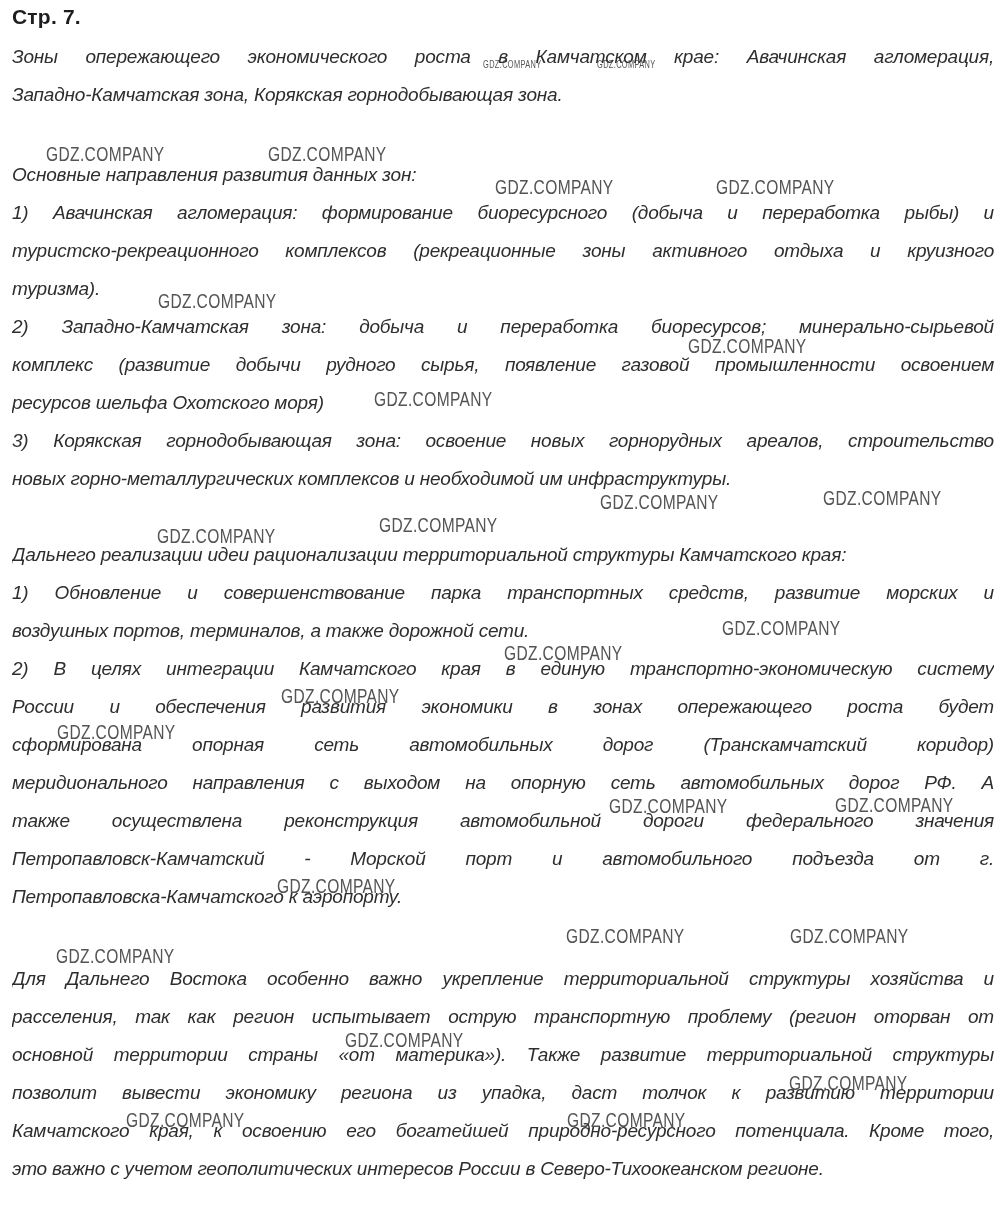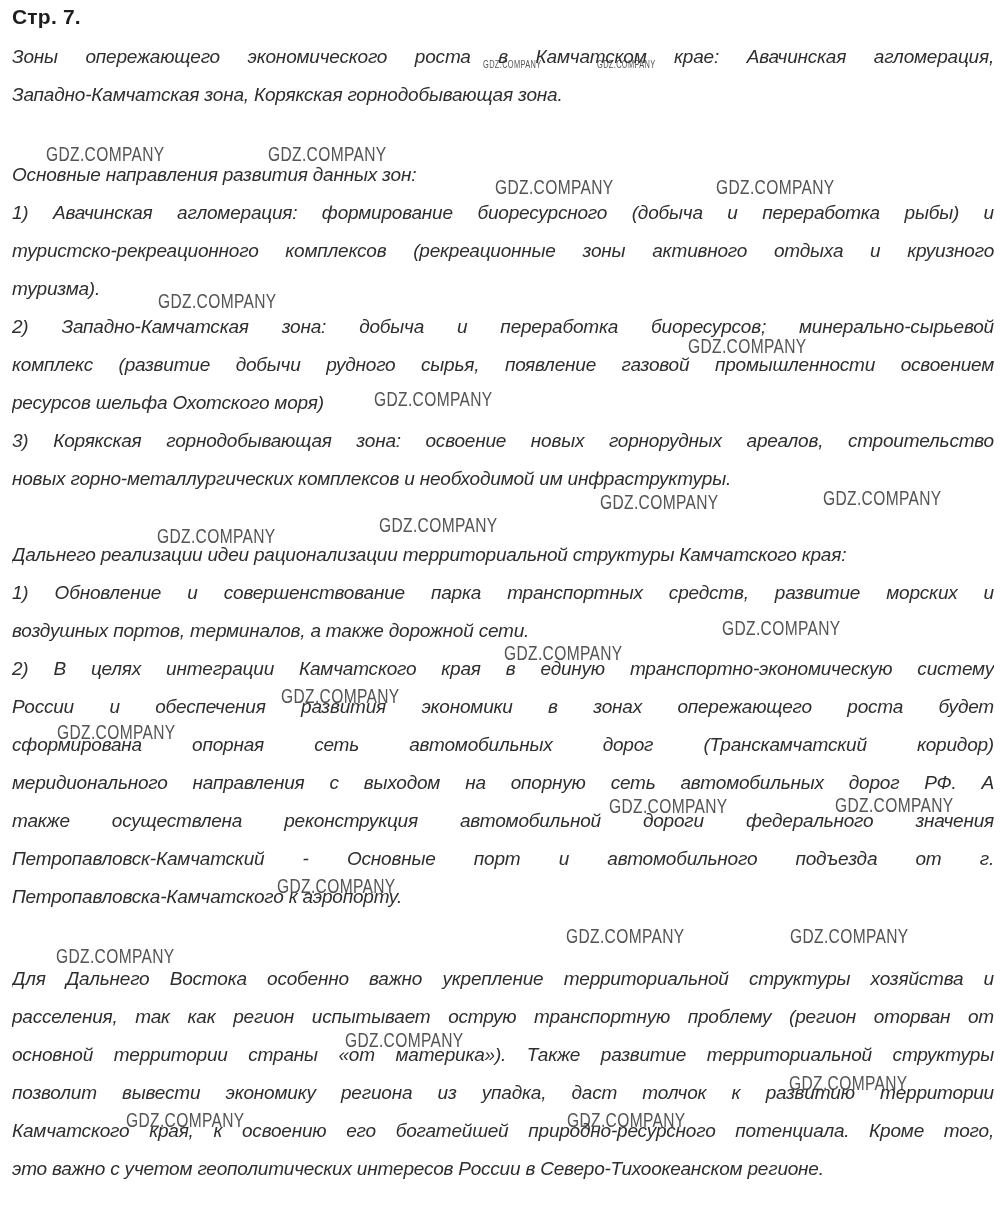--- a/index.html
+++ b/index.html
@@ -131,21 +131,21 @@
         <div class="para">
           <div class="line just">1) Обновление и совершенствование парка транспортных средств, развитие морских и</div>
           <div class="line last">воздушных портов, терминалов, а также дорожной сети.</div>
         </div>
         <div class="para">
           <div class="line just">2) В целях интеграции Камчатского края в единую транспортно-экономическую систему</div>
           <div class="line just">России и обеспечения развития экономики в зонах опережающего роста будет</div>
           <div class="line just">сформирована опорная сеть автомобильных дорог (Транскамчатский коридор)</div>
           <div class="line just">меридионального направления с выходом на опорную сеть автомобильных дорог РФ. А</div>
           <div class="line just">также осуществлена реконструкция автомобильной дороги федерального значения</div>
-          <div class="line just">Петропавловск-Камчатский - Основные порт и автомобильного подъезда от г.</div>
+          <div class="line just">Петропавловск-Камчатский - Морской порт и автомобильного подъезда от г.</div>
           <div class="line last">Петропавловска-Камчатского к аэропорту.</div>
         </div>
         <div class="spacer" style="height: 44px;"></div>
         <div class="para">
           <div class="line just">Для Дальнего Востока особенно важно укрепление территориальной структуры хозяйства и</div>
           <div class="line just">расселения, так как регион испытывает острую транспортную проблему (регион оторван от</div>
           <div class="line just">основной территории страны «от материка»). Также развитие территориальной структуры</div>
           <div class="line just">позволит вывести экономику региона из упадка, даст толчок к развитию территории</div>
           <div class="line just">Камчатского края, к освоению его богатейшей природно-ресурсного потенциала. Кроме того,</div>
           <div class="line last">это важно с учетом геополитических интересов России в Северо-Тихоокеанском регионе.</div>

